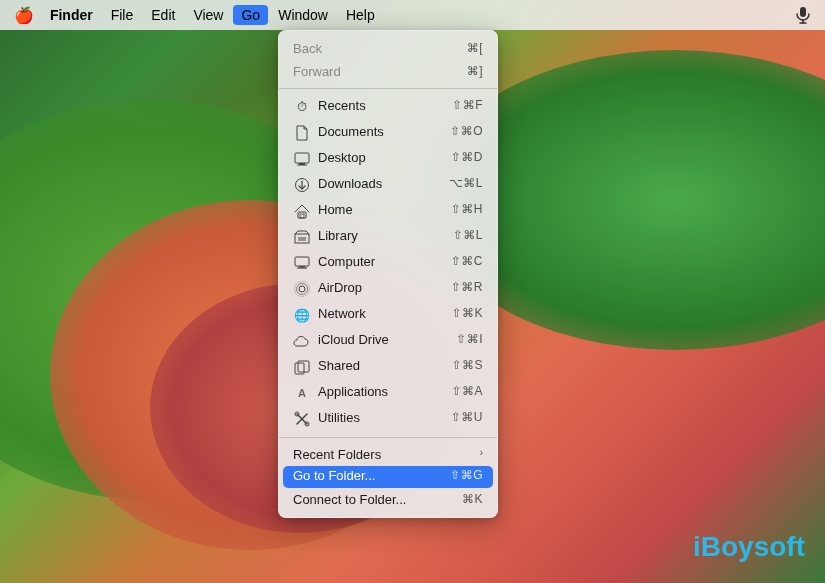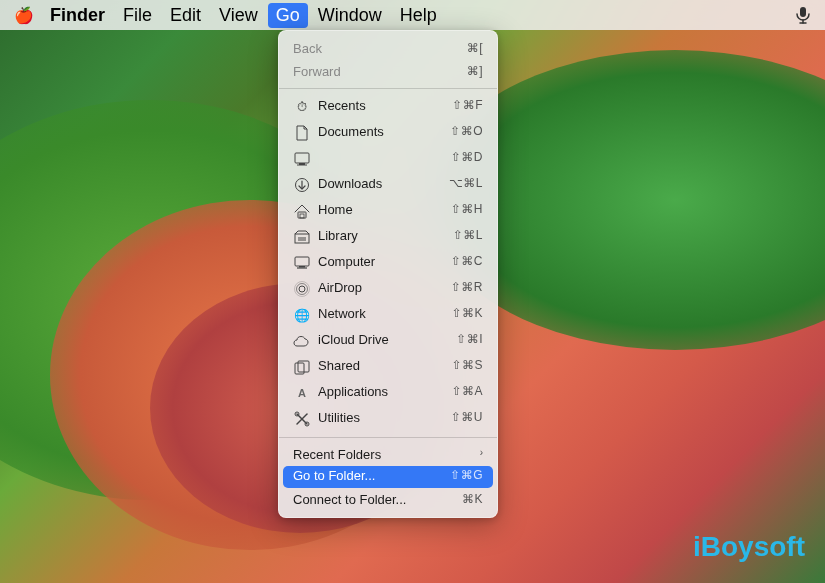--- a/index.html
+++ b/index.html
@@ -69,39 +69,39 @@
 
     .menubar-left {
       display: flex;
       align-items: center;
       gap: 2px;
     }
 
     .menu-item {
       padding: 2px 8px;
       border-radius: 4px;
-      font-size: 18px;
+      font-size: 14px;
       font-weight: 400;
       color: #000;
       cursor: pointer;
       white-space: nowrap;
     }
 
     .menu-item.apple {
       font-size: 16px;
       padding: 2px 6px;
     }
 
     .menu-item.bold {
       font-weight: 600;
     }
 
     .menu-item.go-active {
       background: #3478f6;
-      color: #ffffff;
+      color: #000000;
       border-radius: 4px;
     }
 
     .menubar-right {
       margin-left: auto;
       display: flex;
       align-items: center;
     }
 
     .mic-icon {
@@ -277,20 +277,21 @@
       <span class="shortcut">⇧⌘O</span>
     </div>
     <div class="dropdown-item">
       <span class="item-icon">
         <svg width="16" height="14" viewBox="0 0 16 14">
             <rect x="1" y="1" width="14" height="10" rx="1" stroke="#444" stroke-width="1" fill="none"></rect>
             <rect x="5" y="11" width="6" height="2" fill="#444"></rect>
             <line x1="3" y1="13" x2="13" y2="13" stroke="#444" stroke-width="1"></line>
           </svg>
       </span>
+      <span class="item-label">Desktop</span>
       <span class="shortcut">⇧⌘D</span>
     </div>
     <div class="dropdown-item">
       <span class="item-icon">
         <svg width="16" height="16" viewBox="0 0 16 16">
             <circle cx="8" cy="8" r="6.5" stroke="#444" stroke-width="1" fill="none"></circle>
             <line x1="8" y1="4" x2="8" y2="11" stroke="#444" stroke-width="1.2" stroke-linecap="round"></line>
             <polyline points="5,9 8,12 11,9" stroke="#444" stroke-width="1.2" fill="none" stroke-linecap="round" stroke-linejoin="round"></polyline>
           </svg>
       </span>

